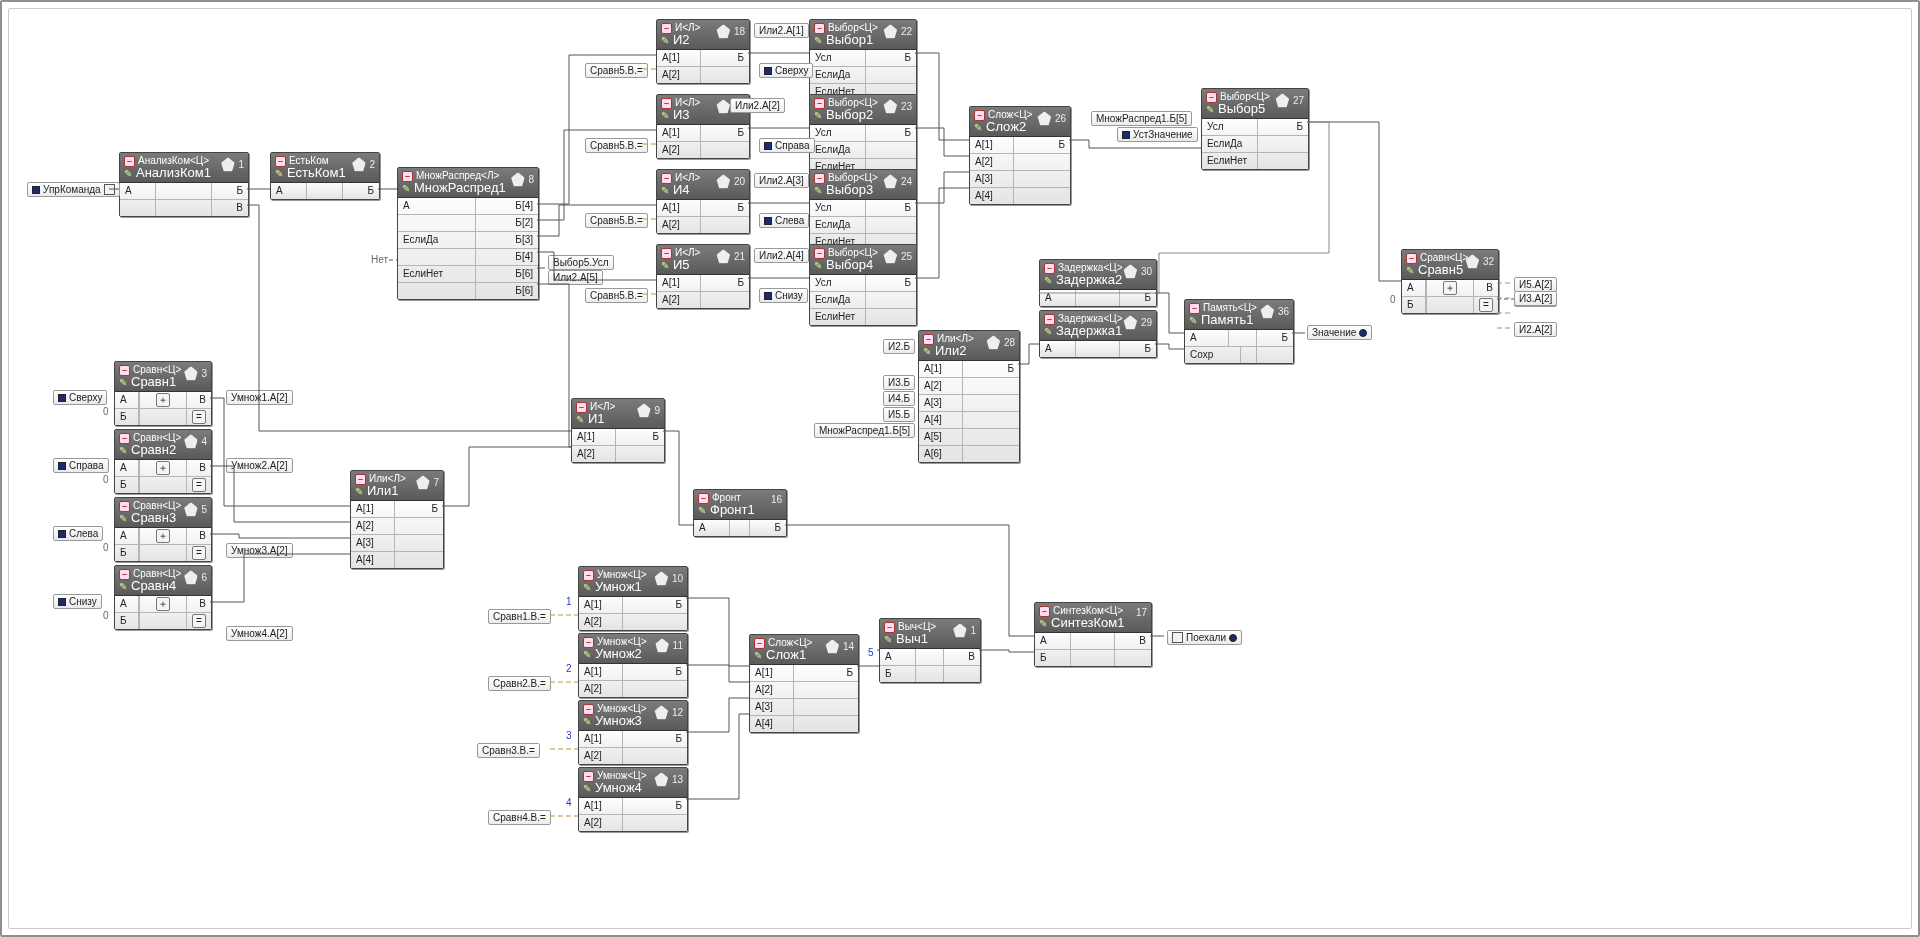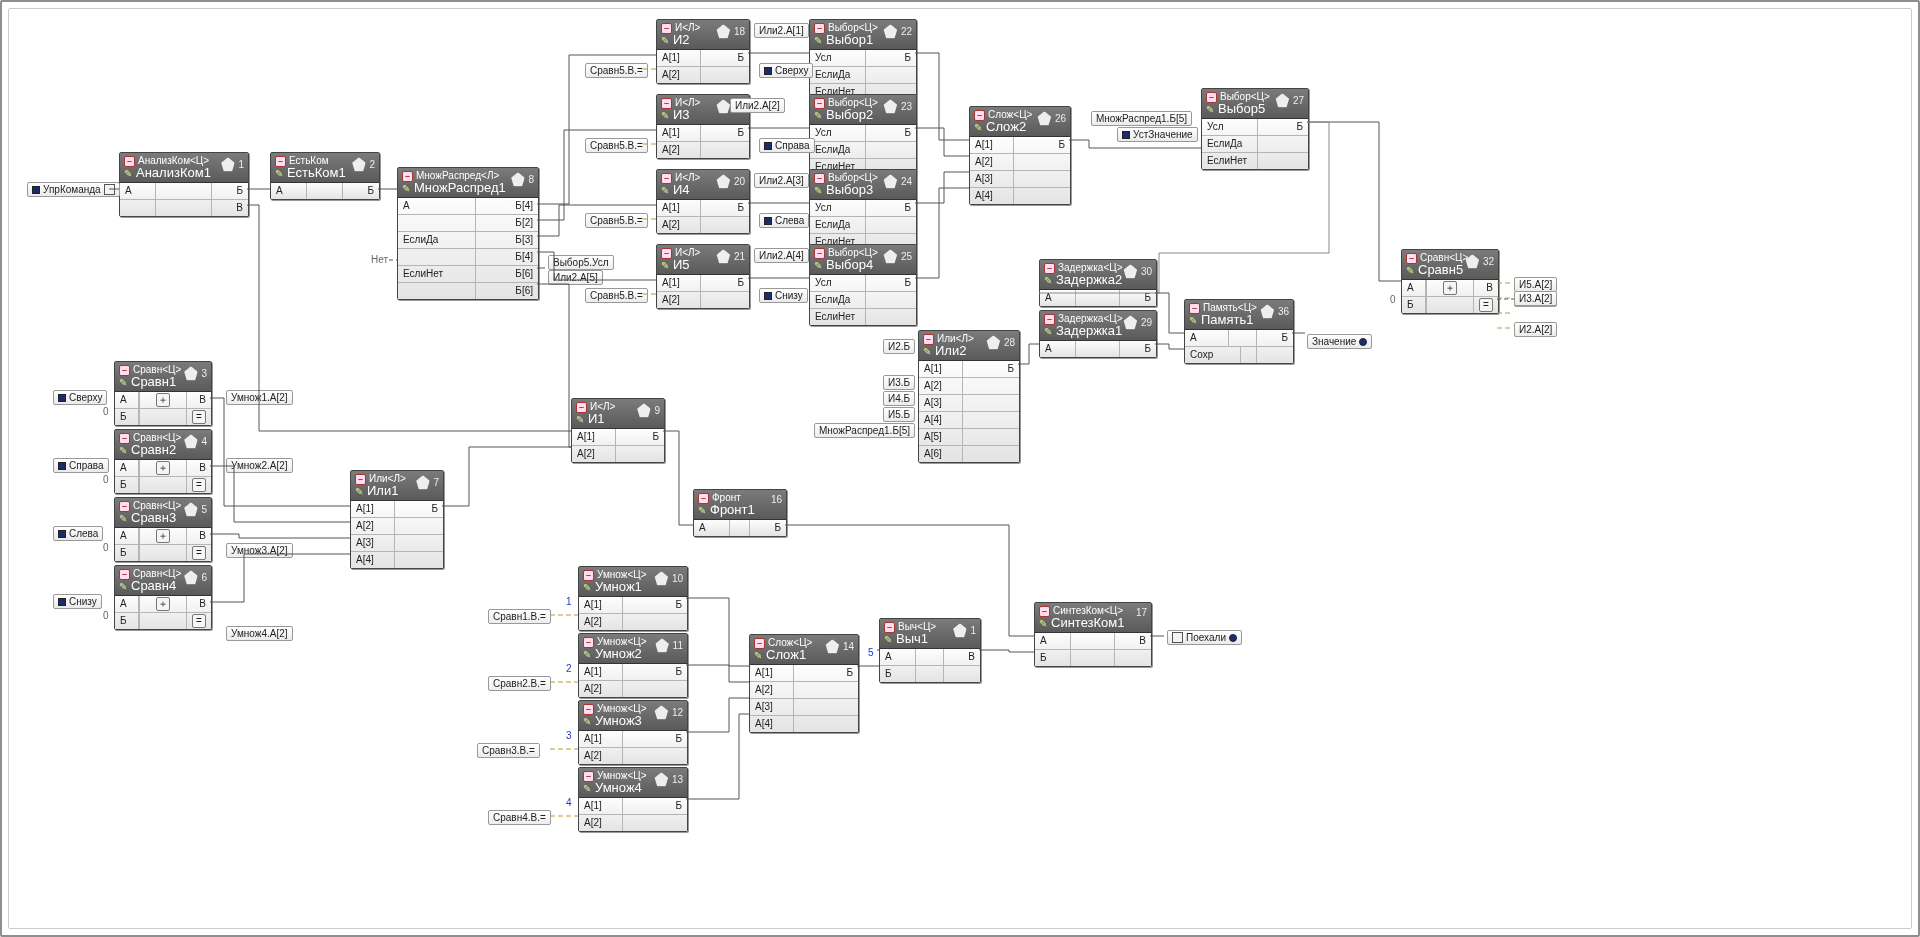--- a/index.html
+++ b/index.html
@@ -826,21 +826,21 @@
       </div>
 <div class="pin" style="left:750px;top:279px">
         <span class="dot"></span>
         <span>Снизу</span>
       </div>
 
 <div class="pin" style="left:1108px;top:118px">
         <span class="dot"></span>
         <span>УстЗначение</span>
       </div>
-<div class="pin right" style="left:1298px;top:325px">
+<div class="pin right" style="left:1298px;top:316px">
         <span>Значение</span>
         <span class="dot" style="border-radius:50%"></span>
       </div>
 <div class="pin right" style="left:1158px;top:621px">
         <span class="port"></span>
         <span>Поехали</span>
         <span class="dot" style="border-radius:50%"></span>
       </div>
 
 <div class="klabel grey" style="left:362px;top:245px">Нет</div>

